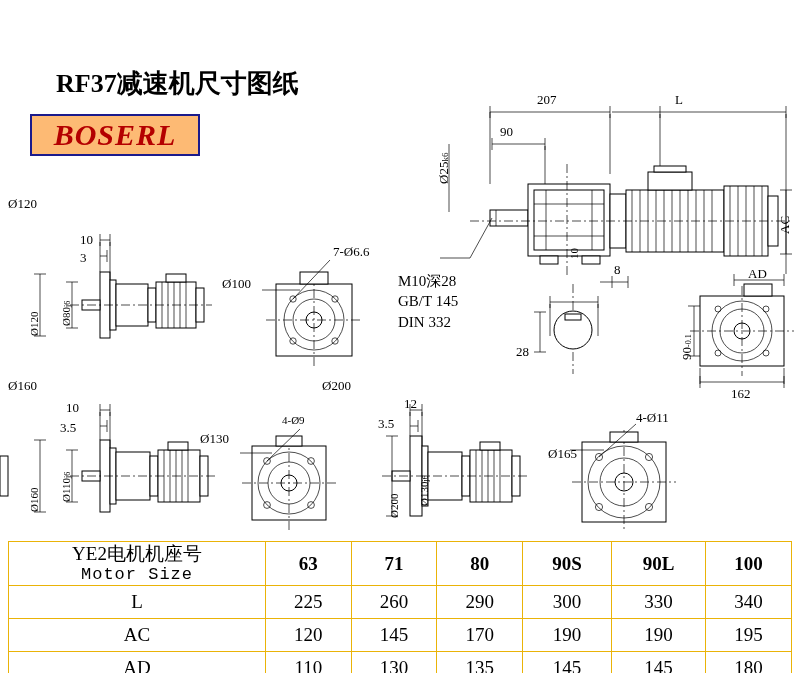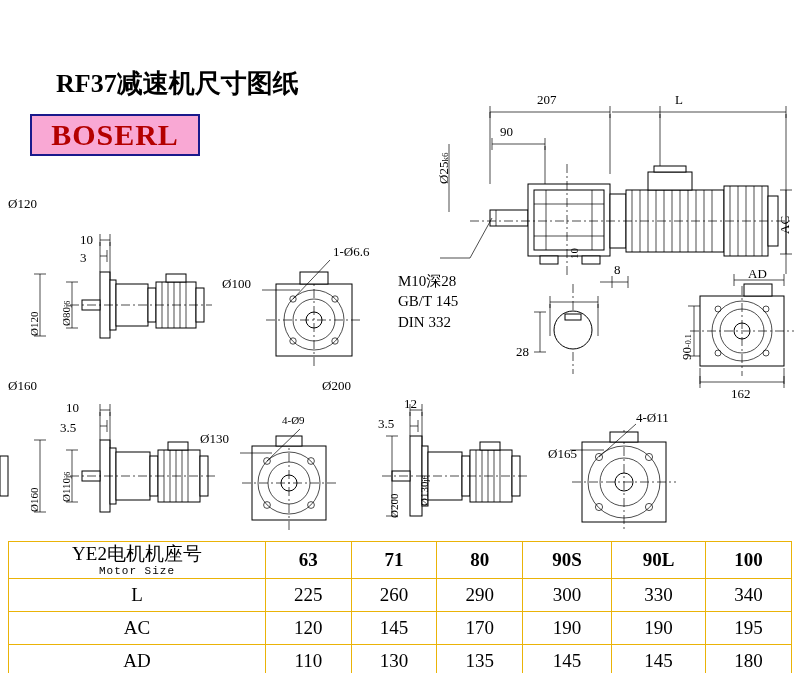--- a/index.html
+++ b/index.html
@@ -9,22 +9,22 @@
     color:#000;position:relative;overflow:hidden;
   }
   .root{position:absolute;left:0;top:0;width:800px;height:673px;margin-top:44px;}
   .abs{position:absolute;}
   .title{
     left:56px;top:22px;font-family:"Liberation Serif",serif;
     font-size:26px;font-weight:bold;letter-spacing:0px;
   }
   .logo{
     left:30px;top:70px;width:166px;height:38px;
-    border:2px solid #1a1a8c;background:#f9a8d4;
-    display:flex;align-items:center;justify-content:center;
+    border:2px solid #1a1a8c;background:#fdba74;
+    display:flex;align-items:center;justify-content:center;font-style:italic;
   }
   .logo span{
     color:#b40000;font-family:"Liberation Serif",serif;
     font-size:30px;font-weight:bold;letter-spacing:1px;
   }
   .dimtext{font-family:"Liberation Serif",serif;font-size:13px;}
   .dimtext.sm{font-size:11px;}
   .dimtext.lg{font-size:15px;}
   .rot90{transform-origin:0 0;transform:rotate(-90deg);white-space:nowrap;}
   svg{position:absolute;left:0;top:0;overflow:visible;}
@@ -36,21 +36,21 @@
     position:absolute;left:8px;top:497px;width:784px;
     border-collapse:collapse;
   }
   .tbl td{
     border:1px solid #eab308;text-align:center;vertical-align:middle;
     font-family:"Liberation Serif",serif;font-size:19px;height:30px;
   }
   .tbl td.hdr{font-size:19px;font-weight:bold;}
   .tbl td.lbl{width:254px;}
   .hdr-cn{font-size:19px;line-height:1.15;}
-  .hdr-en{font-family:"Liberation Mono",monospace;font-size:11px;line-height:1.15;letter-spacing:1px;}
+  .hdr-en{font-family:"Liberation Mono",monospace;font-size:17px;line-height:1.15;letter-spacing:1px;}
 </style>
 </head>
 <body>
 
 <div class="root">
 
   <div class="abs title">RF37减速机尺寸图纸</div>
 
   <div class="abs logo">
     <span>BOSERL</span>
@@ -325,21 +325,21 @@
   <div class="abs dimtext lg" style="left:398px;top:249px;">GB/T 145</div>
   <div class="abs dimtext lg" style="left:398px;top:270px;">DIN 332</div>
 
   <div class="abs dimtext" style="left:8px;top:152px;">Ø120</div>
   <div class="abs dimtext" style="left:80px;top:188px;">10</div>
   <div class="abs dimtext" style="left:80px;top:206px;">3</div>
   <div class="abs dimtext rot90 sm" style="left:28px;top:292px;">Ø120</div>
   <div class="abs dimtext rot90 sm" style="left:60px;top:282px;">
     <span>Ø80</span><span style="font-size:8px;">j6</span>
   </div>
-  <div class="abs dimtext" style="left:333px;top:200px;">1-Ø6.6</div>
+  <div class="abs dimtext" style="left:333px;top:200px;">7-Ø6.6</div>
   <div class="abs dimtext" style="left:222px;top:232px;">Ø100</div>
 
   <div class="abs dimtext" style="left:8px;top:334px;">Ø160</div>
   <div class="abs dimtext" style="left:66px;top:356px;">10</div>
   <div class="abs dimtext" style="left:60px;top:376px;">3.5</div>
   <div class="abs dimtext rot90 sm" style="left:28px;top:468px;">Ø160</div>
   <div class="abs dimtext rot90 sm" style="left:60px;top:458px;">
     <span>Ø110</span><span style="font-size:8px;">j6</span>
   </div>
   <div class="abs dimtext sm" style="left:282px;top:370px;">4-Ø9</div>

